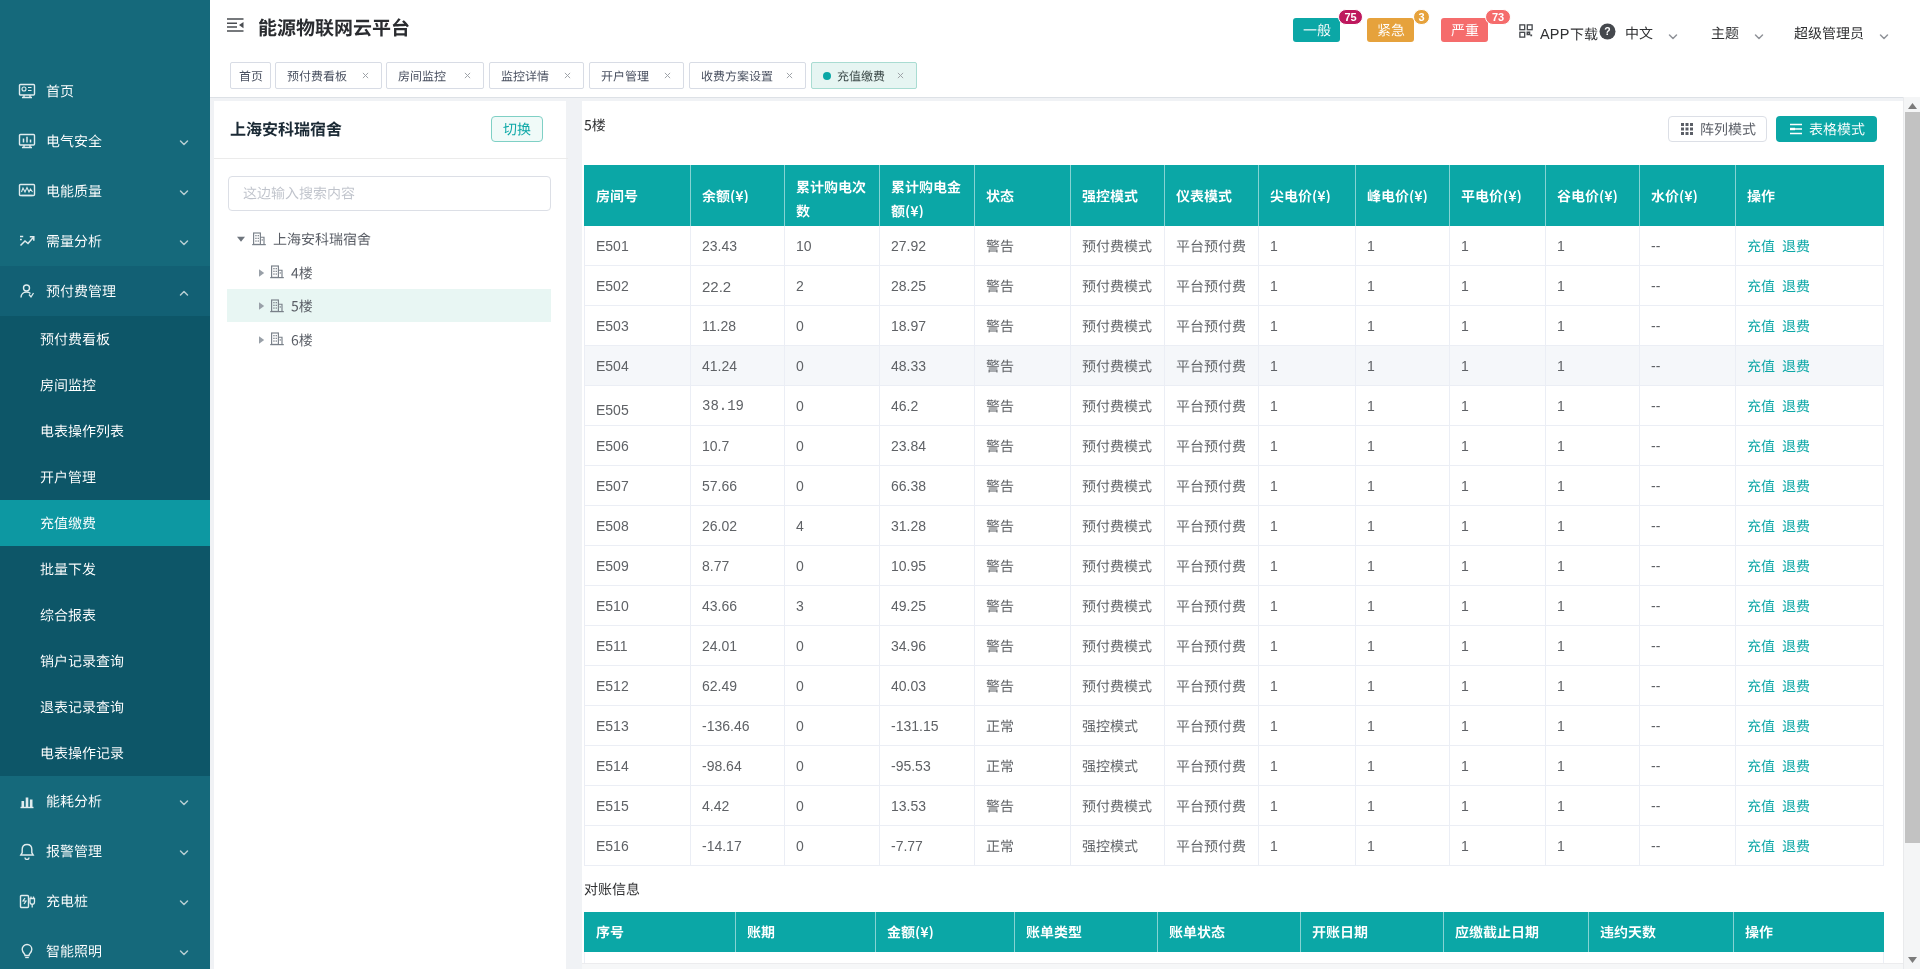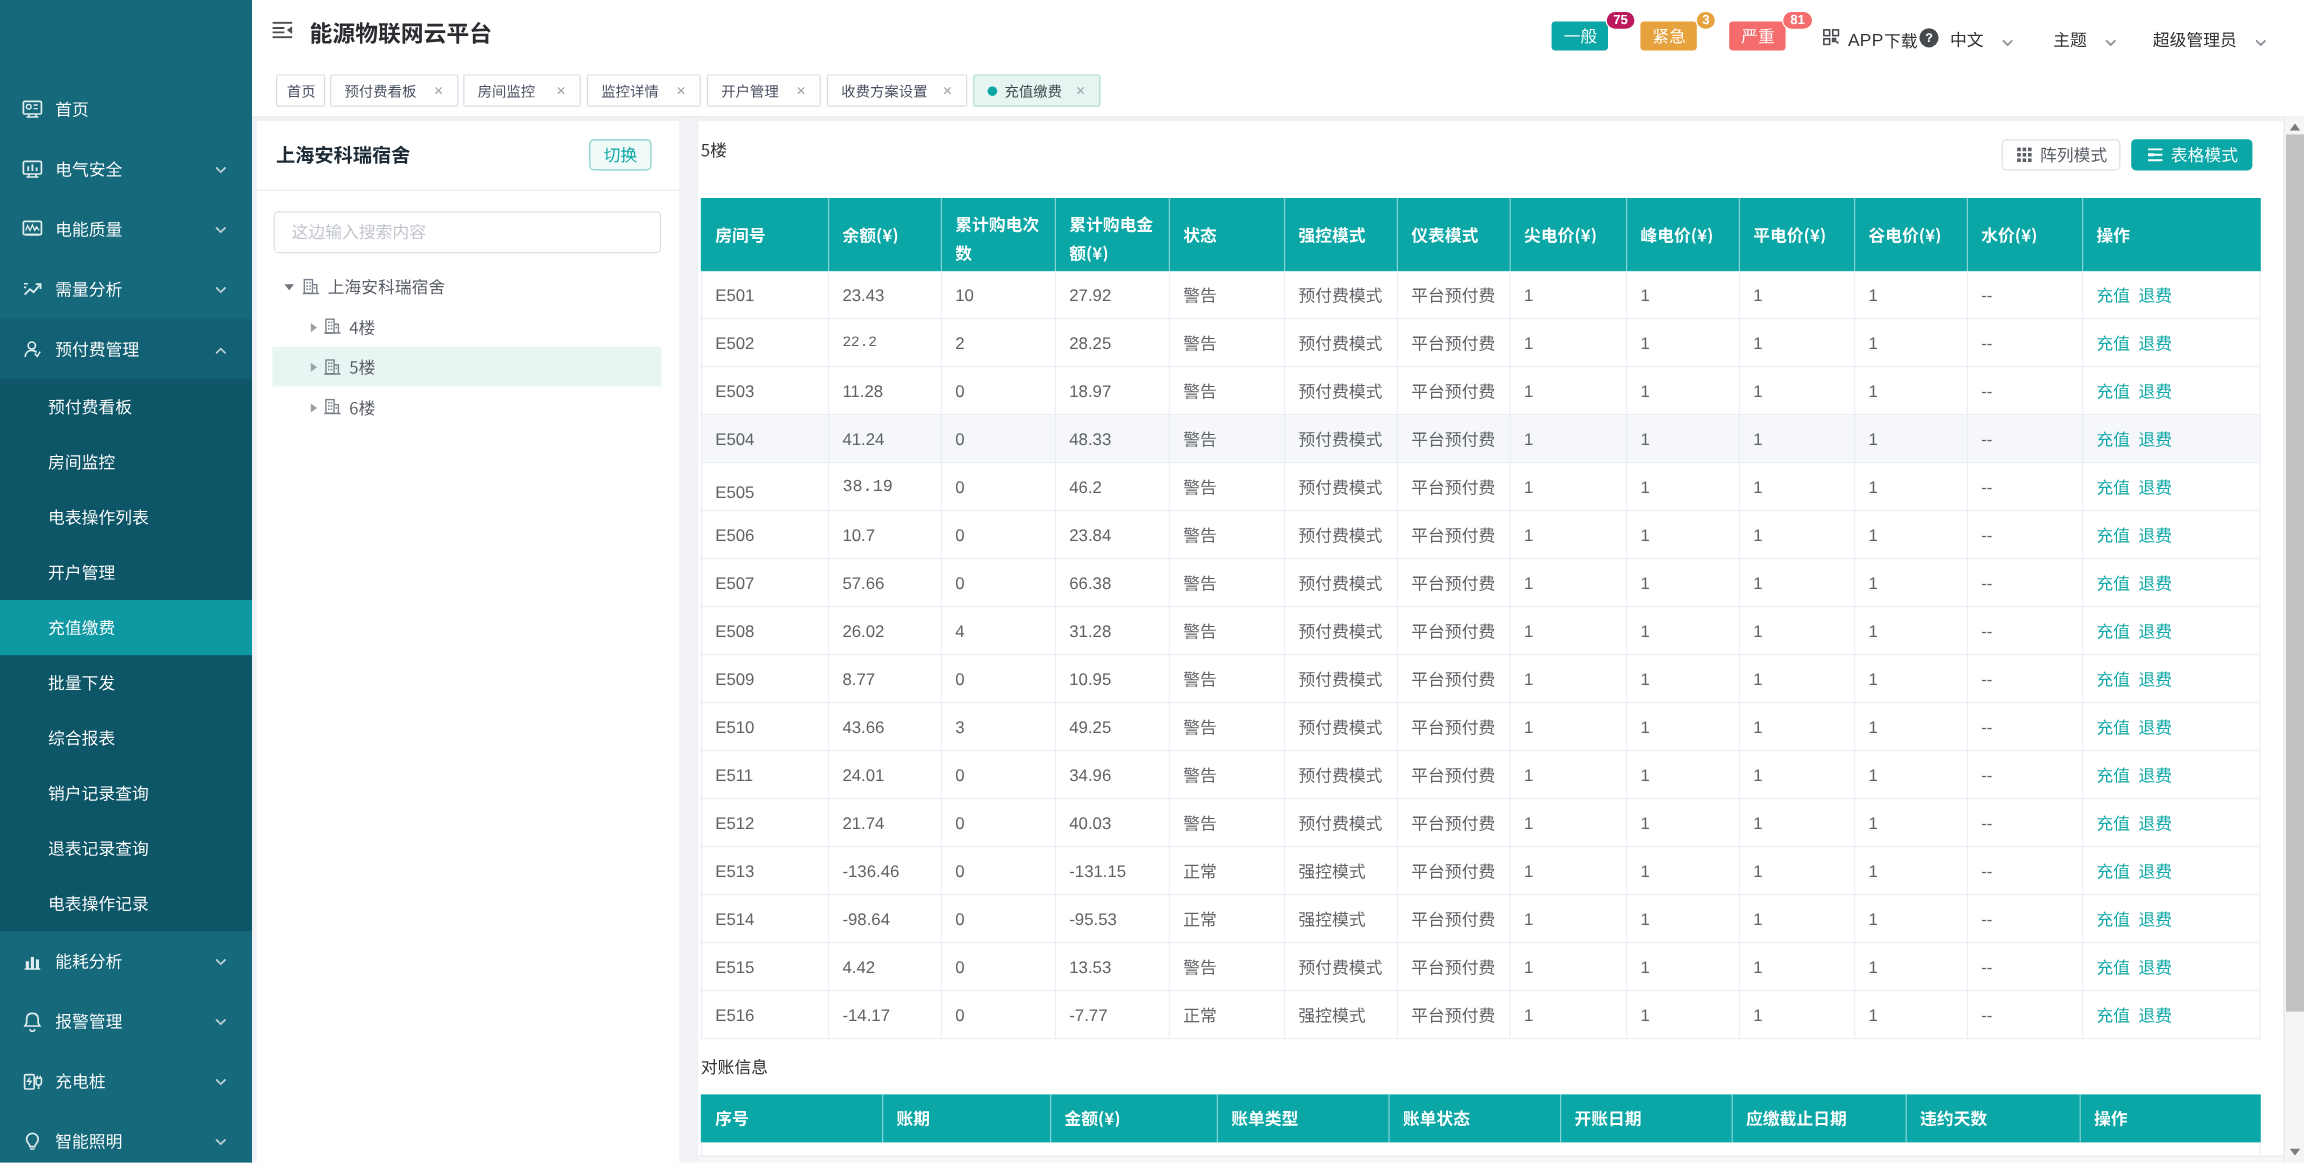--- a/index.html
+++ b/index.html
@@ -287,21 +287,21 @@
         <use href="#r6025" x="250"></use>
       </svg>
     </div>
     <div class="abs flex" style="left:1203px;top:9px;width:17px;height:16px;background:#e6a23c;border:1px solid #fff;border-radius:8px;color:#fff;justify-content:center;font-size:11px;font-weight:bold">3</div>
     <div class="abs flex" style="left:1231px;top:18px;width:47px;height:24px;background:#f56c6c;border-radius:3px;color:#fff;justify-content:center">
       <svg class="t" style="width:28.0px;height:14px;" viewBox="0 -220 500 250">
         <use href="#r4e25" x="0"></use>
         <use href="#r91cd" x="250"></use>
       </svg>
     </div>
-    <div class="abs flex" style="left:1275px;top:9px;width:26px;height:16px;background:#f56c6c;border:1px solid #fff;border-radius:8px;color:#fff;justify-content:center;font-size:11px;font-weight:bold">81</div>
+    <div class="abs flex" style="left:1275px;top:9px;width:26px;height:16px;background:#f56c6c;border:1px solid #fff;border-radius:8px;color:#fff;justify-content:center;font-size:11px;font-weight:bold">73</div>
     <svg class="abs" style="left:1309px;top:24px" width="14" height="14" viewBox="0 0 16 16" fill="none" stroke="#45484d" stroke-width="1.5">
       <rect x="1" y="1" width="5.5" height="5.5"></rect>
       <rect x="9.5" y="1" width="5.5" height="5.5"></rect>
       <rect x="1" y="9.5" width="5.5" height="5.5"></rect>
       <path d="M9.5 9.5h2.5v2.5h-2.5z M13 13h2" stroke-width="1.8"></path>
     </svg>
     <div class="abs flex" style="left:1330px;top:26px;color:#303133">
       <span style="font-size:14.5px;letter-spacing:.2px">APP</span>
       <svg class="t" style="width:28.0px;height:14px;" viewBox="0 -220 500 250">
         <use href="#r4e0b" x="0"></use>
@@ -794,21 +794,21 @@
       </svg>
       <span style="width:7px"></span>
       <svg class="t" style="width:28.0px;height:14px;" viewBox="0 -220 500 250">
         <use href="#r9000" x="0"></use>
         <use href="#r8d39" x="250"></use>
       </svg>
     </div>
     <div class="abs" style="left:2px;top:168px;width:1300px;height:40px;border-bottom:1px solid #ebeef5"></div>
     <div class="abs" style="left:14px;top:180px;font-size:14px;color:#5f6266;font-family:'Liberation Sans',sans-serif">E502</div>
     <div class="abs" style="left:108px;top:168px;width:1px;height:40px;background:#ebeef5"></div>
-    <div class="abs" style="left:120px;top:180px;font-size:12px;color:#5f6266;font-family:Liberation Mono, monospace">22.2</div>
+    <div class="abs" style="left:120px;top:180px;font-size:15px;color:#5f6266;font-family:Liberation Sans, sans-serif">22.2</div>
     <div class="abs" style="left:202px;top:168px;width:1px;height:40px;background:#ebeef5"></div>
     <div class="abs" style="left:214px;top:180px;font-size:14px;color:#5f6266;font-family:'Liberation Sans',sans-serif">2</div>
     <div class="abs" style="left:297px;top:168px;width:1px;height:40px;background:#ebeef5"></div>
     <div class="abs" style="left:309px;top:180px;font-size:14px;color:#5f6266;font-family:'Liberation Sans',sans-serif">28.25</div>
     <div class="abs" style="left:392px;top:168px;width:1px;height:40px;background:#ebeef5"></div>
     <div class="abs" style="left:404px;top:181px;color:#5f6266">
       <svg class="t" style="width:28.0px;height:14px;" viewBox="0 -220 500 250">
         <use href="#r8b66" x="0"></use>
         <use href="#r544a" x="250"></use>
       </svg>
@@ -1364,21 +1364,21 @@
       </svg>
       <span style="width:7px"></span>
       <svg class="t" style="width:28.0px;height:14px;" viewBox="0 -220 500 250">
         <use href="#r9000" x="0"></use>
         <use href="#r8d39" x="250"></use>
       </svg>
     </div>
     <div class="abs" style="left:2px;top:568px;width:1300px;height:40px;border-bottom:1px solid #ebeef5"></div>
     <div class="abs" style="left:14px;top:580px;font-size:14px;color:#5f6266;font-family:'Liberation Sans',sans-serif">E512</div>
     <div class="abs" style="left:108px;top:568px;width:1px;height:40px;background:#ebeef5"></div>
-    <div class="abs" style="left:120px;top:580px;font-size:14px;color:#5f6266;font-family:'Liberation Sans',sans-serif">21.74</div>
+    <div class="abs" style="left:120px;top:580px;font-size:14px;color:#5f6266;font-family:'Liberation Sans',sans-serif">62.49</div>
     <div class="abs" style="left:202px;top:568px;width:1px;height:40px;background:#ebeef5"></div>
     <div class="abs" style="left:214px;top:580px;font-size:14px;color:#5f6266;font-family:'Liberation Sans',sans-serif">0</div>
     <div class="abs" style="left:297px;top:568px;width:1px;height:40px;background:#ebeef5"></div>
     <div class="abs" style="left:309px;top:580px;font-size:14px;color:#5f6266;font-family:'Liberation Sans',sans-serif">40.03</div>
     <div class="abs" style="left:392px;top:568px;width:1px;height:40px;background:#ebeef5"></div>
     <div class="abs" style="left:404px;top:581px;color:#5f6266">
       <svg class="t" style="width:28.0px;height:14px;" viewBox="0 -220 500 250">
         <use href="#r8b66" x="0"></use>
         <use href="#r544a" x="250"></use>
       </svg>

